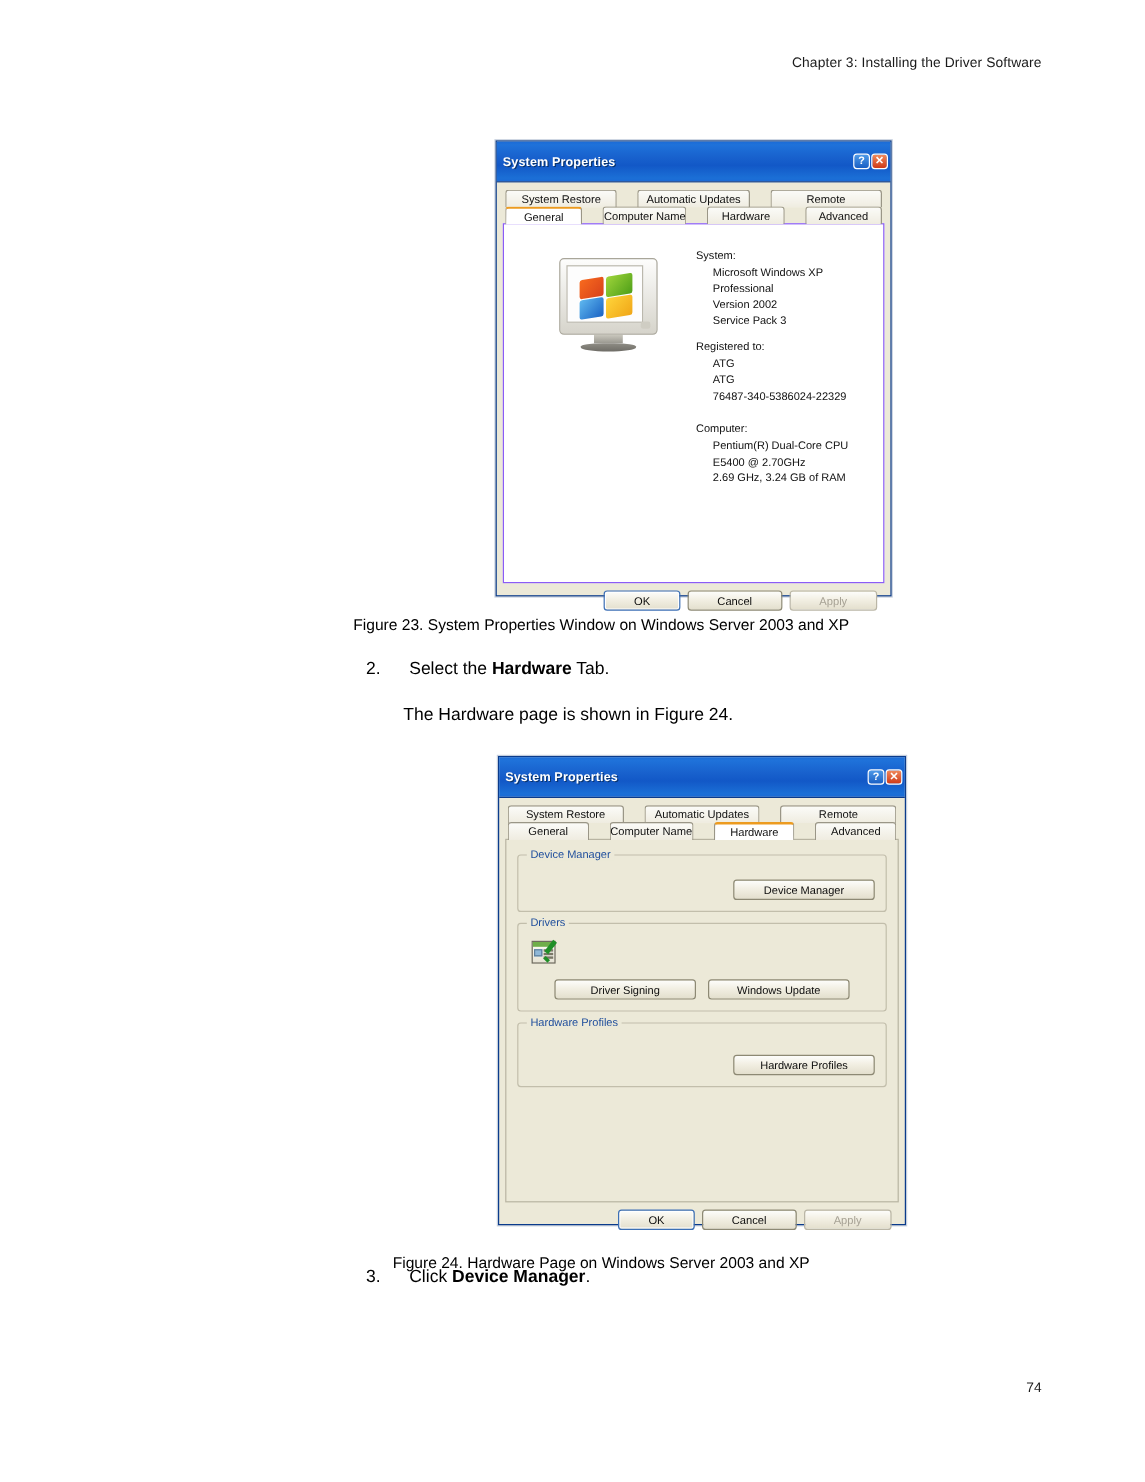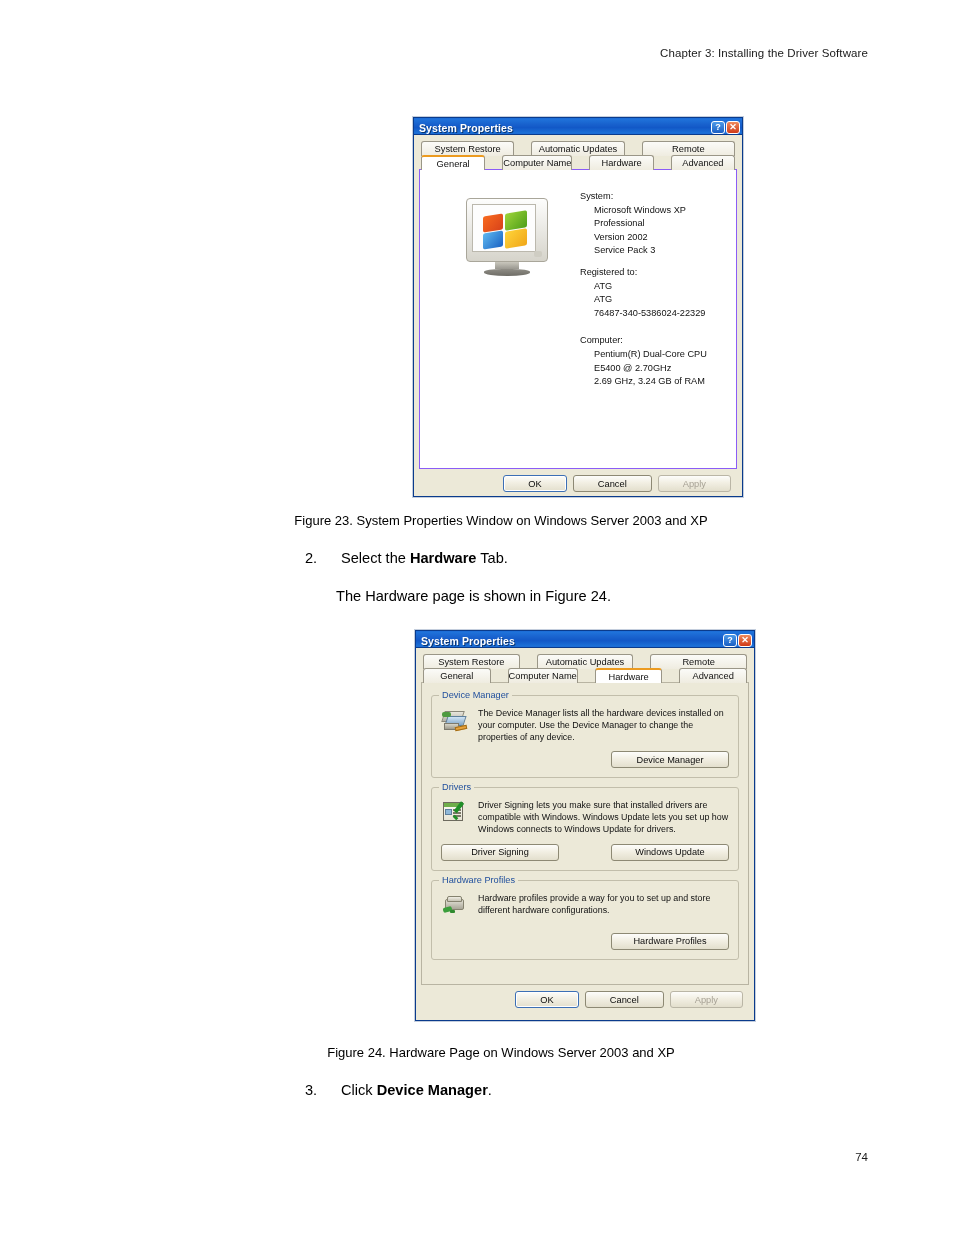--- a/index.html
+++ b/index.html
@@ -57,25 +57,25 @@
 
   
   .xp-dialog {
     position: absolute;
     background: #ece9d8;
     border: 1px solid #0a3b8c;
     box-shadow: 0 0 0 1px #0831713d;
     font-family: "Liberation Sans", sans-serif;
   }
   .xp-titlebar {
-    height: 17px;
+    height: 34px;
     background: linear-gradient(to bottom, #1b6bd6 0%, #1f72da 8%, #1861cd 40%, #1258c7 60%, #1b6fd6 92%, #1b6bd6 100%);
     border-bottom: 1px solid #0a3b8c;
     display: flex;
-    align-items: flex-end;
+    align-items: center;
     padding: 0 2px 0 5px;
     position: relative;
   }
   .xp-title {
     color: #ffffff;
     font-size: 10.5px;
     font-weight: bold;
     text-shadow: 1px 1px 0 #0a346e;
     letter-spacing: 0.1px;
     flex: 1;
@@ -380,78 +380,58 @@
       <div class="tab">General</div>
       <div class="tab">Computer Name</div>
       <div class="tab active">Hardware</div>
       <div class="tab">Advanced</div>
     </div>
 
     <div class="tab-panel panel-grey" style="height:303px; padding:12px 9px 9px 9px;">
 
       <div class="grp">
         <div class="grp-legend">Device Manager</div>
-        <div class="grp-row">
-          <div class="ico ico-dm">
-            <span class="d1"></span>
-              <span class="d2"></span>
-              <span class="d3"></span>
-              <span class="d4"></span>
-              <span class="d5"></span>
-          </div>
-          <div class="grp-text">The Device Manager lists all the hardware devices installed on your computer. Use the Device Manager to change the properties of any device.</div>
-        </div>
         <div class="grp-btnrow">
           <div class="grp-btn">Device Manager</div>
         </div>
       </div>
 
       <div class="grp">
         <div class="grp-legend">Drivers</div>
         <div class="grp-row">
           <div class="ico ico-dr">
             <span class="p1"></span>
               <span class="p2"></span>
               <span class="p3"></span>
               <span class="p4"></span>
               <span class="chk"></span>
           </div>
-          <div class="grp-text">Driver Signing lets you make sure that installed drivers are compatible with Windows. Windows Update lets you set up how Windows connects to Windows Update for drivers.</div>
-        </div>
-        <div class="grp-btnrow" style="justify-content:space-between; gap:10px;">
+        </div>
+        <div class="grp-btnrow" style="justify-content:center; gap:10px;">
           <div class="grp-btn">Driver Signing</div>
           <div class="grp-btn">Windows Update</div>
         </div>
       </div>
 
       <div class="grp" style="margin-bottom:0;">
         <div class="grp-legend">Hardware Profiles</div>
-        <div class="grp-row">
-          <div class="ico ico-hp">
-            <span class="h1"></span>
-              <span class="h2"></span>
-              <span class="h3"></span>
-              <span class="h4"></span>
-          </div>
-          <div class="grp-text">Hardware profiles provide a way for you to set up and store different hardware configurations.</div>
-        </div>
         <div class="grp-btnrow" style="margin-top:14px;">
           <div class="grp-btn">Hardware Profiles</div>
         </div>
       </div>
 
     </div>
 
     <div class="dlg-btns">
       <div class="btn default">OK</div>
       <div class="btn">Cancel</div>
       <div class="btn disabled">Apply</div>
     </div>
   </div>
 </div>
 
 <div class="fig-caption" style="top:1045px;">Figure 24. Hardware Page on Windows Server 2003 and XP</div>
 
-<div class="step" style="top:1082px;">
+<div class="step" style="top:1056px;">
   <span class="num">3.</span><span>Click </span><b>Device Manager</b><span>.</span>
 </div>
 
 <div class="page-number">74</div>
 
 </body></html>

